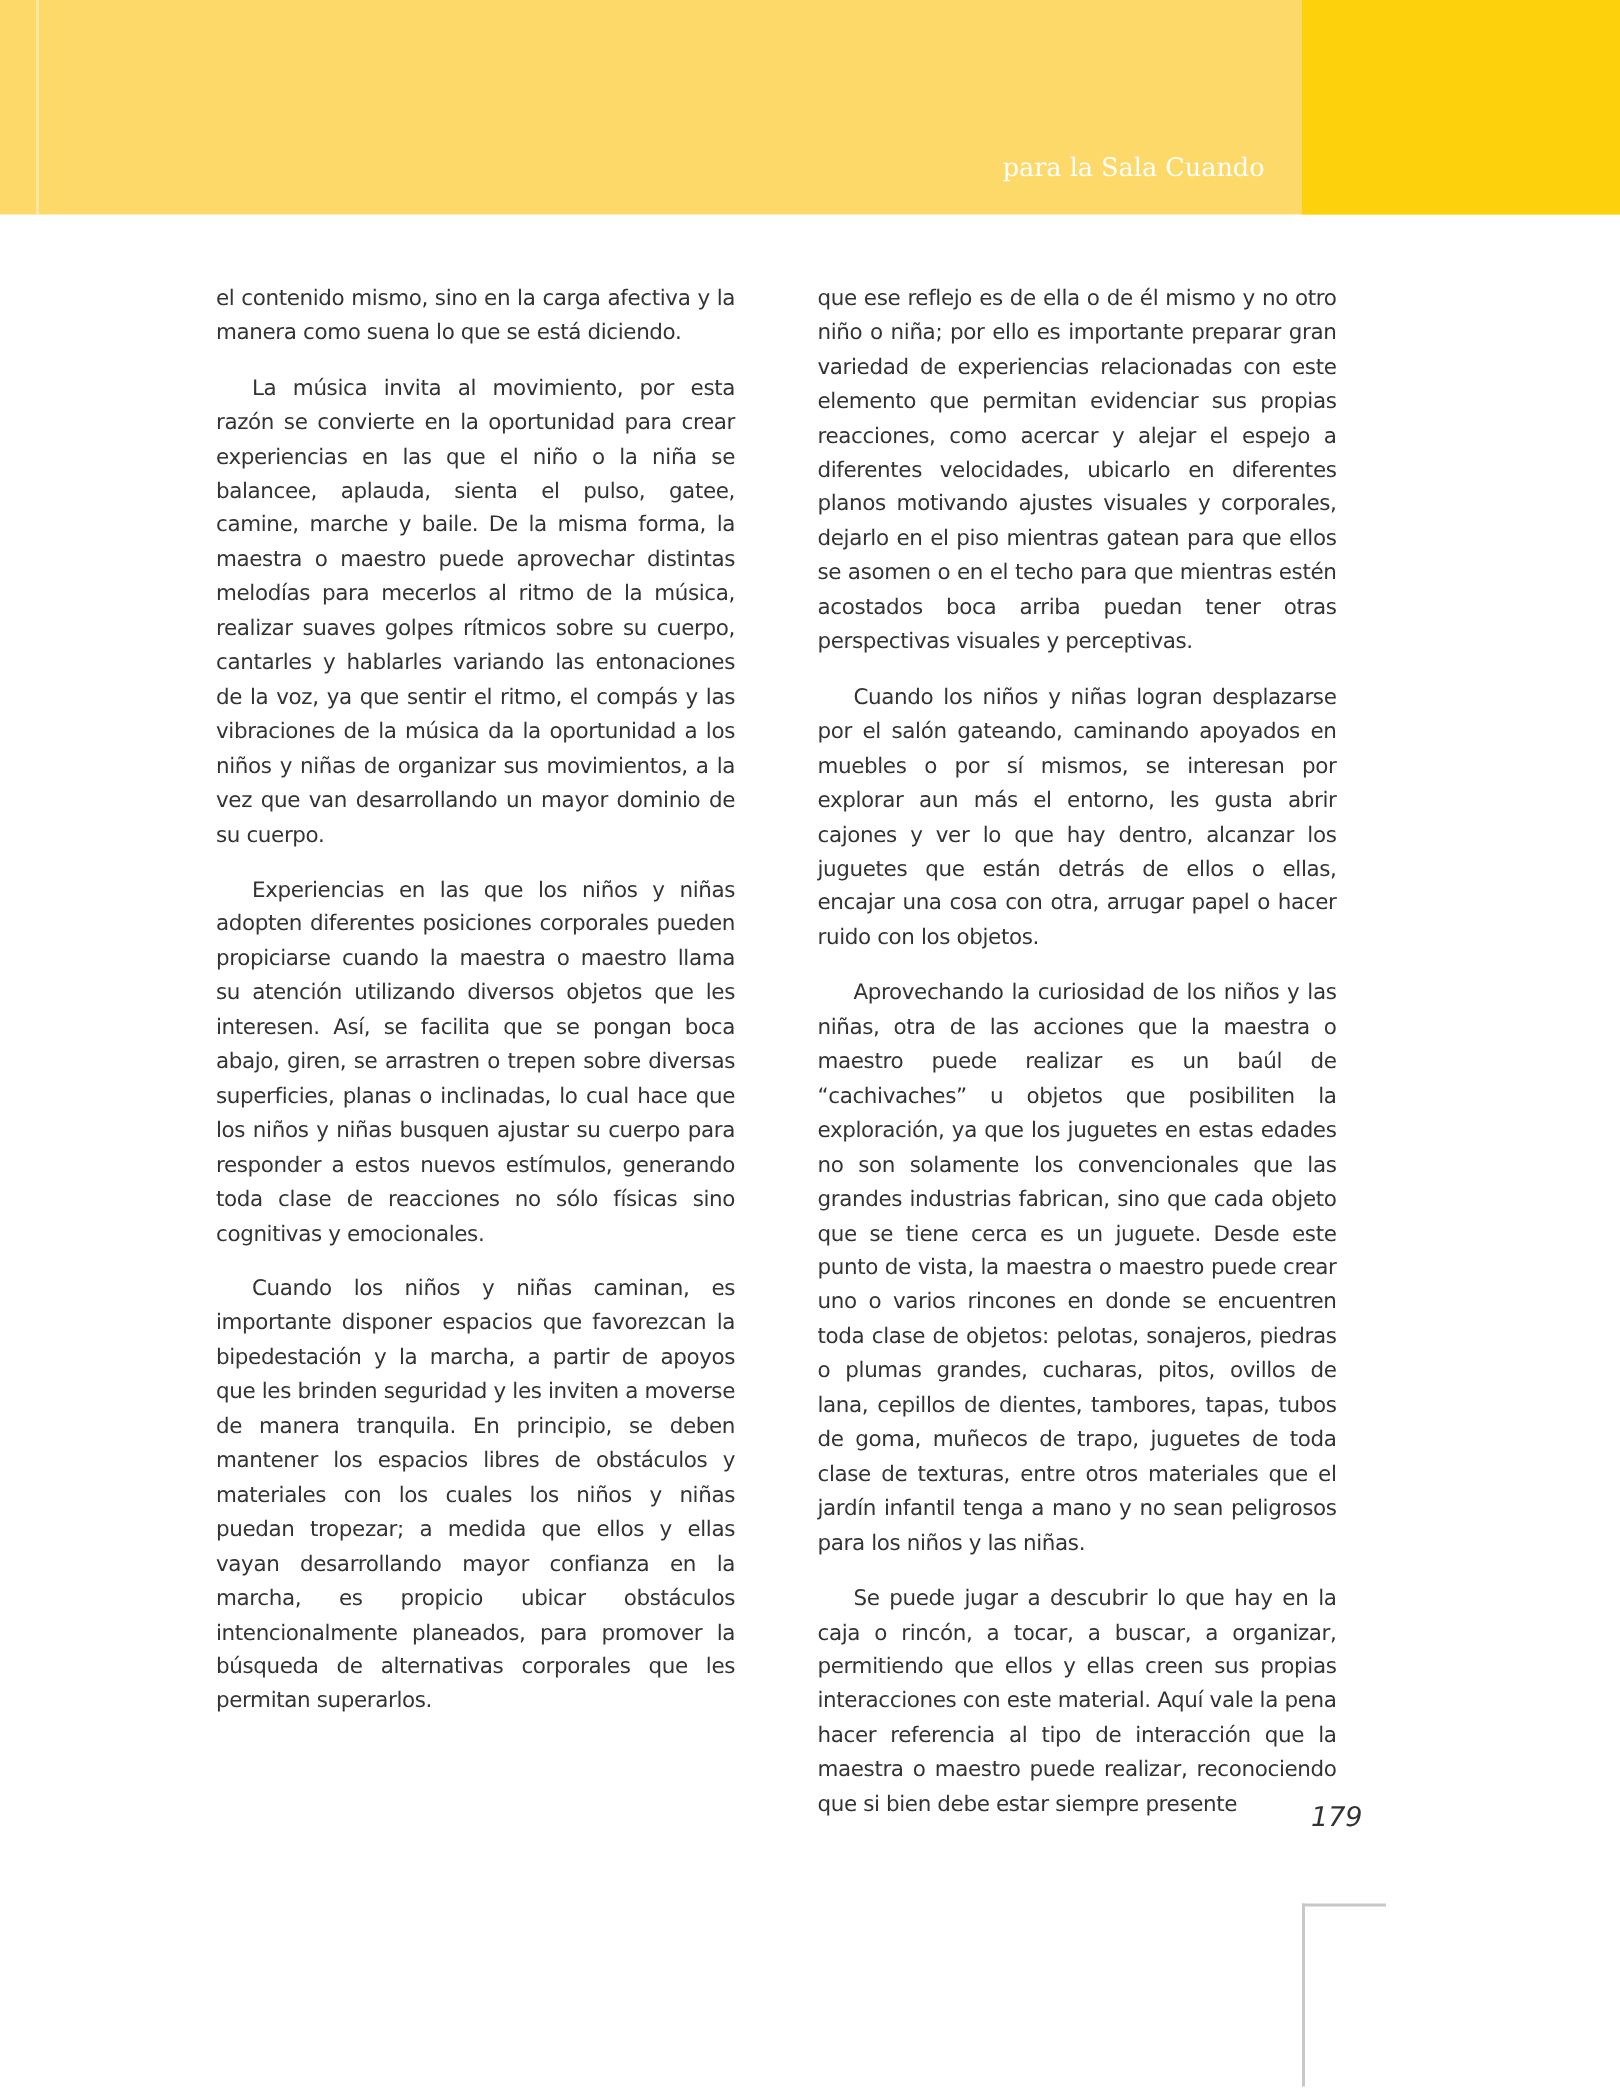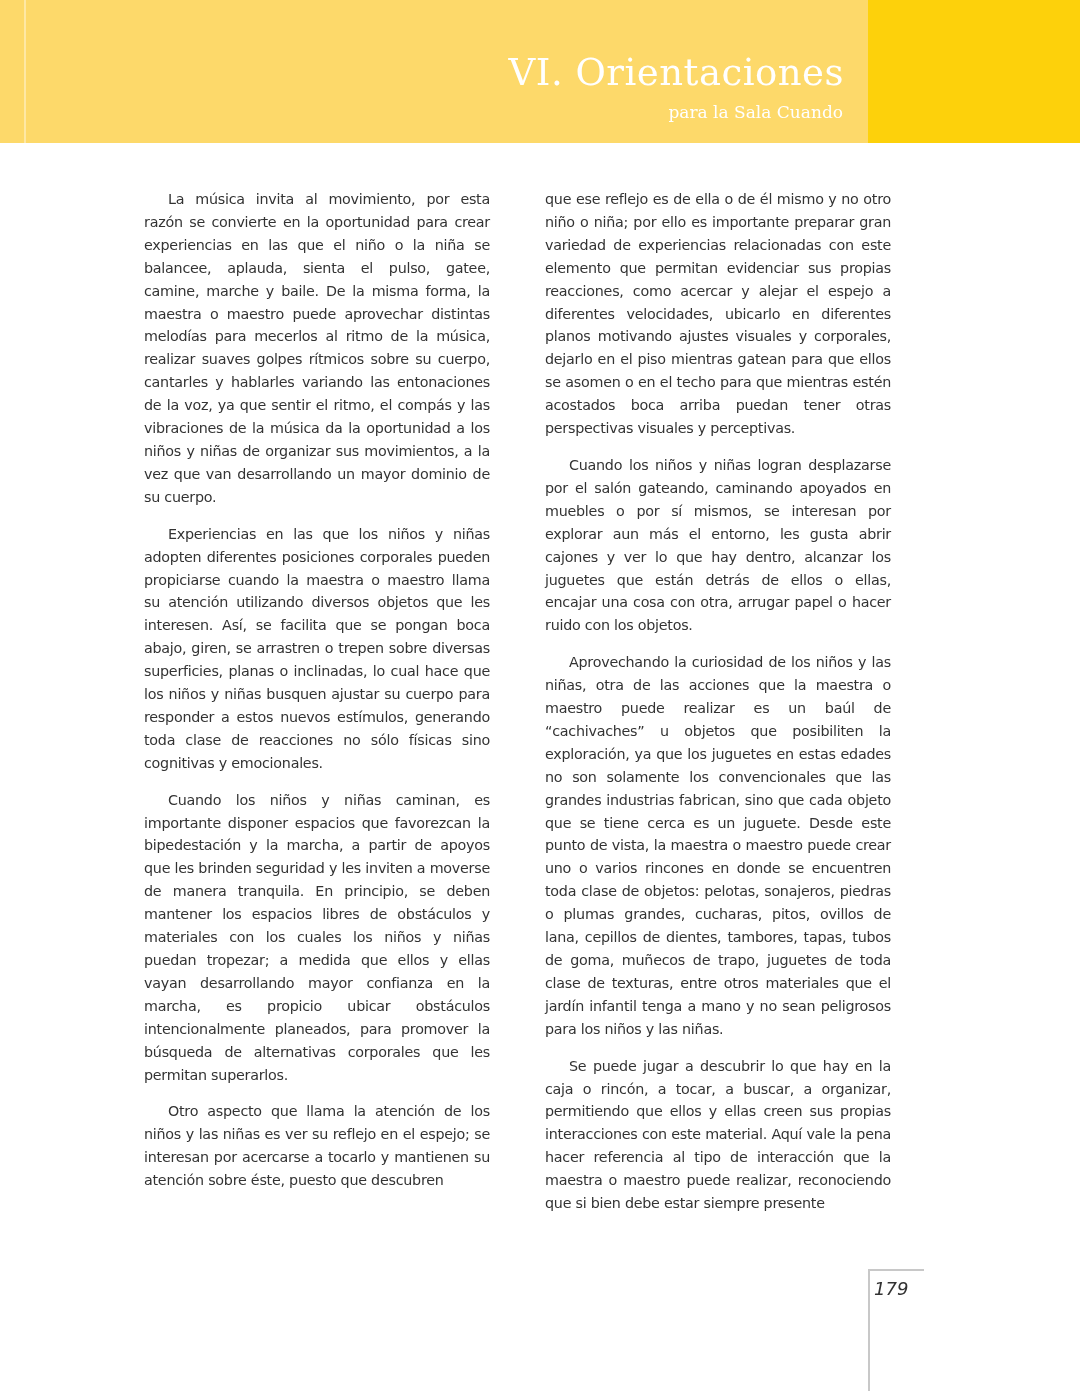--- a/index.html
+++ b/index.html
@@ -39,40 +39,39 @@
     }
     .col-left { left: 144px; }
     .col-right { left: 545px; }
     .column p { margin: 0 0 14px 0; text-indent: 24px; }
     .column p.cont { text-indent: 0; }
     .pagenum-box {
       position: absolute; left: 868px; top: 1269px; width: 54px; height: 120px;
       border-top: 2px solid #c8c8c8; border-left: 2px solid #c8c8c8;
     }
     .pagenum {
-      position: absolute; left: 874px; top: 1278px;
+      position: absolute; left: 874px; top: 1201px;
       font-family: "DejaVu Sans", sans-serif; font-style: italic;
       font-size: 18px; color: #333333;
     }
   </style>
 </head>
 <body>
 
 <div class="header">
   <div class="header-rule"></div>
   <div class="header-block"></div>
-  <div class="title">VI. Orientaciones</div>
   <div class="subtitle">para la Sala Cuando</div>
 </div>
 
 <div class="column col-left">
+  <p class="cont">el contenido mismo, sino en la carga afectiva y la manera como suena lo que se está diciendo.</p>
   <p>La música invita al movimiento, por esta razón se convierte en la oportunidad para crear experiencias en las que el niño o la niña se balancee, aplauda, sienta el pulso, gatee, camine, marche y baile. De la misma forma, la maestra o maestro puede aprovechar distintas melodías para mecerlos al ritmo de la música, realizar suaves golpes rítmicos sobre su cuerpo, cantarles y hablarles variando las entonaciones de la voz, ya que sentir el ritmo, el compás y las vibraciones de la música da la oportunidad a los niños y niñas de organizar sus movimientos, a la vez que van desarrollando un mayor dominio de su cuerpo.</p>
   <p>Experiencias en las que los niños y niñas adopten diferentes posiciones corporales pueden propiciarse cuando la maestra o maestro llama su atención utilizando diversos objetos que les interesen. Así, se facilita que se pongan boca abajo, giren, se arrastren o trepen sobre diversas superficies, planas o inclinadas, lo cual hace que los niños y niñas busquen ajustar su cuerpo para responder a estos nuevos estímulos, generando toda clase de reacciones no sólo físicas sino cognitivas y emocionales.</p>
   <p>Cuando los niños y niñas caminan, es importante disponer espacios que favorezcan la bipedestación y la marcha, a partir de apoyos que les brinden seguridad y les inviten a moverse de manera tranquila.  En principio, se deben mantener los espacios libres de obstáculos y materiales con los cuales los niños y niñas puedan tropezar; a medida que ellos y ellas vayan desarrollando mayor confianza en la marcha, es propicio ubicar obstáculos intencionalmente planeados, para promover la búsqueda de alternativas corporales que les permitan superarlos.</p>
-  <p>Otro aspecto que llama la atención de los niños y las niñas es ver su reflejo en el espejo; se interesan por acercarse a tocarlo y mantienen su atención sobre éste, puesto que descubren</p>
 </div>
 
 <div class="column col-right">
   <p class="cont">que ese reflejo es de ella o de él mismo y no otro niño o niña; por ello es importante preparar gran variedad de experiencias relacionadas con este elemento que permitan evidenciar sus propias reacciones, como acercar y alejar el espejo a diferentes velocidades, ubicarlo en diferentes planos motivando ajustes visuales y corporales, dejarlo en el piso mientras gatean para que ellos se asomen o en el techo para que mientras estén acostados boca arriba puedan tener otras perspectivas visuales y perceptivas.</p>
   <p>Cuando los niños y niñas logran desplazarse por el salón gateando, caminando apoyados en muebles o por sí mismos, se interesan por explorar aun más el entorno, les gusta abrir cajones y ver lo que hay dentro, alcanzar los juguetes que están detrás de ellos o ellas, encajar una cosa con otra, arrugar papel o hacer ruido con los objetos.</p>
   <p>Aprovechando la curiosidad de los niños y las niñas, otra de las acciones que la maestra o maestro puede realizar es un baúl de “cachivaches” u objetos que posibiliten la exploración, ya que los juguetes en estas edades no son solamente los convencionales que las grandes industrias fabrican, sino que cada objeto que se tiene cerca es un juguete. Desde este punto de vista, la maestra o maestro puede crear uno o varios rincones en donde se encuentren toda clase de objetos: pelotas, sonajeros, piedras o plumas grandes, cucharas, pitos, ovillos de lana, cepillos de dientes, tambores, tapas, tubos de goma, muñecos de trapo, juguetes de toda clase de texturas, entre otros materiales que el jardín infantil tenga a mano y no sean peligrosos para los niños y las niñas.</p>
   <p>Se puede jugar a descubrir lo que hay en la caja o rincón, a tocar, a buscar, a organizar, permitiendo que ellos y ellas creen sus propias interacciones con este material. Aquí vale la pena hacer referencia al tipo de interacción que la maestra o maestro puede realizar, reconociendo que si bien debe estar siempre presente</p>
 </div>
 
 <div class="pagenum-box"></div>

